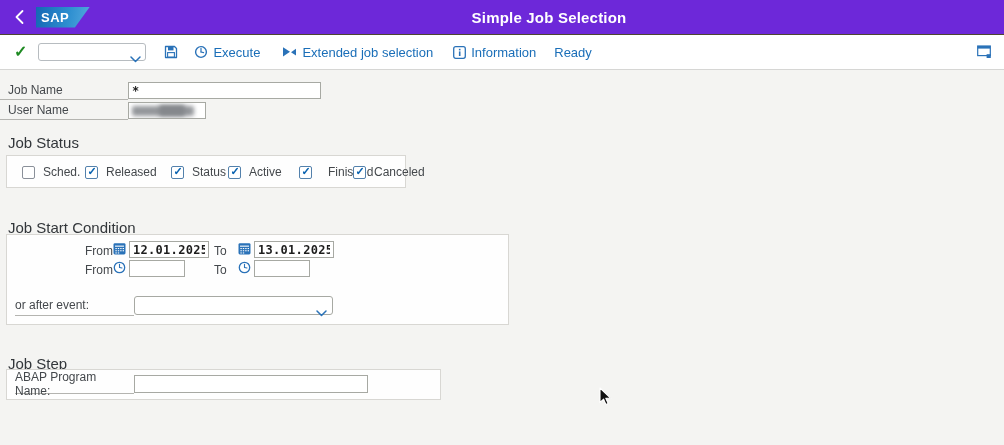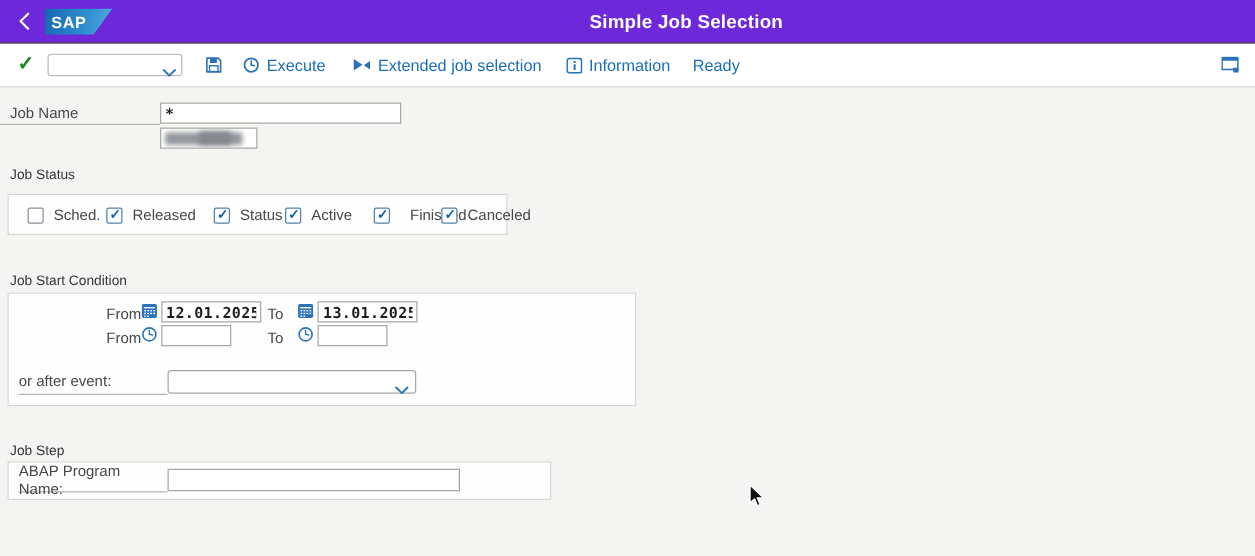--- a/index.html
+++ b/index.html
@@ -30,21 +30,21 @@
   .combo .chev { position:absolute; right:4px; top:5px; cursor:pointer; }
   .tb-btn { display:flex; align-items:center; gap:5px; background:none; border:none;
     color:#1a6eb8; font-family:"Liberation Sans",sans-serif; font-size:13px; cursor:pointer; }
   .tb-icon-btn { background:none; border:none; cursor:pointer; display:flex; align-items:center; }
   .ml18 { margin-left:18px; } .ml16 { margin-left:16px; } .ml22 { margin-left:22px; } .ml20 { margin-left:20px; }
   .push-right { margin-left:auto; }
 
   
   .content { position:absolute; left:0; top:70px; width:1004px; height:375px; }
   .lbl { color:#44484c; font-size:12px; }
-  .heading { position:absolute; color:#32363a; font-size:11px; }
+  .heading { position:absolute; color:#32363a; font-size:15px; }
   .panel { position:absolute; background:#fefefe; border:1px solid #d8d7d3; }
   .underline-cell { position:absolute; border-bottom:1px solid #b4b4b0; display:flex; align-items:center; }
   .fld { position:absolute; border:1px solid #a7a9a3; background:#fff; height:17px;
     font-family:"DejaVu Sans Mono", monospace; font-size:12px; font-weight:bold; color:#1d1d1d;
     padding:0 3px; letter-spacing:0.3px; outline:none; }
   .fld.sans { font-family:"Liberation Sans",sans-serif; font-weight:normal; }
   .cb { width:13px; height:13px; border:1px solid #8a9099; border-radius:2px; background:#fff;
     display:inline-block; position:relative; vertical-align:middle; cursor:pointer; flex:none; }
   .cb.checked { border-color:#5381ac; }
   .cb.checked::after { content:"✓"; position:absolute; left:1.5px; top:-2px;
@@ -134,20 +134,23 @@
   </button>
 </div>
 
 <div class="content">
 
   <div class="underline-cell" style="left:0; top:11px; width:128px; height:19px; padding-left:8px;">
     <span class="lbl">Job Name</span>
   </div>
   <input class="fld" style="left: 128px; top: 12px; width: 193px;" value="*">
 
+  <div class="underline-cell" style="left:0; top:31px; width:128px; height:19px; padding-left:8px;">
+    <span class="lbl">User Name</span>
+  </div>
   <div class="redact-box" style="left:128px; top:32px; width:78px; height:17px;">
     <div class="redact-blob"></div>
     <div class="redact-blob2"></div>
   </div>
 
   <div class="heading" style="left:8px; top:64px;">Job Status</div>
   <div class="panel" style="left:6px; top:85px; width:400px; height:33px;">
     <span class="status-item" style="left:15px;">
       <span class="cb"></span>
       <span class="lbl">Sched.</span>

